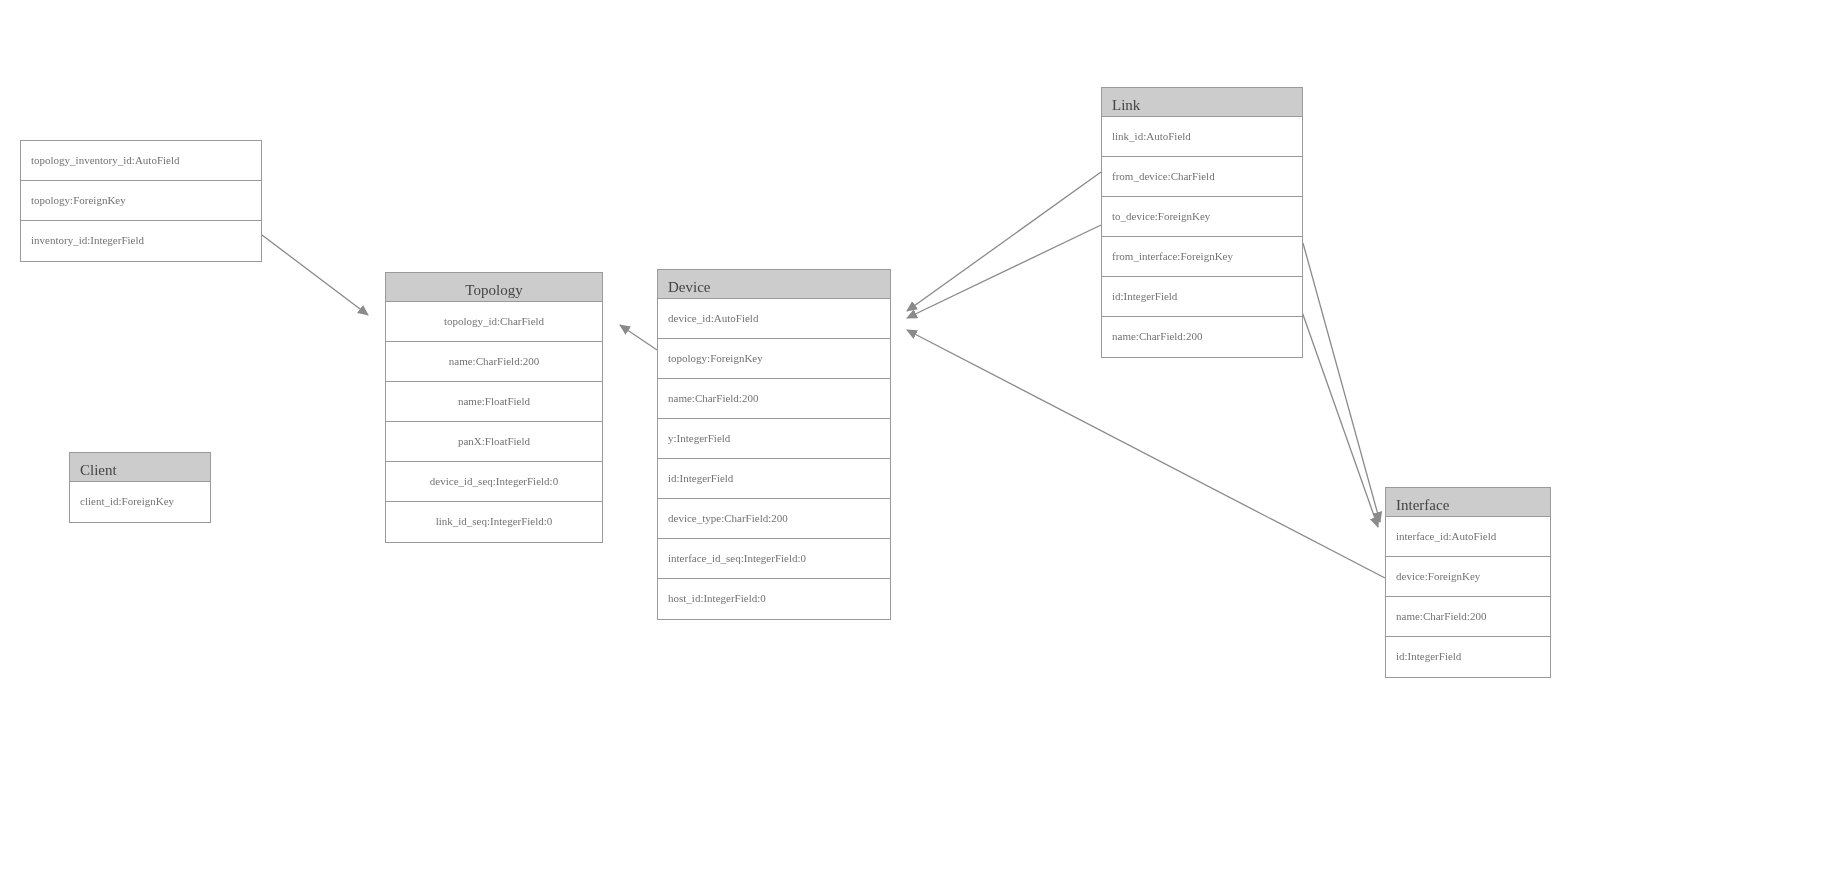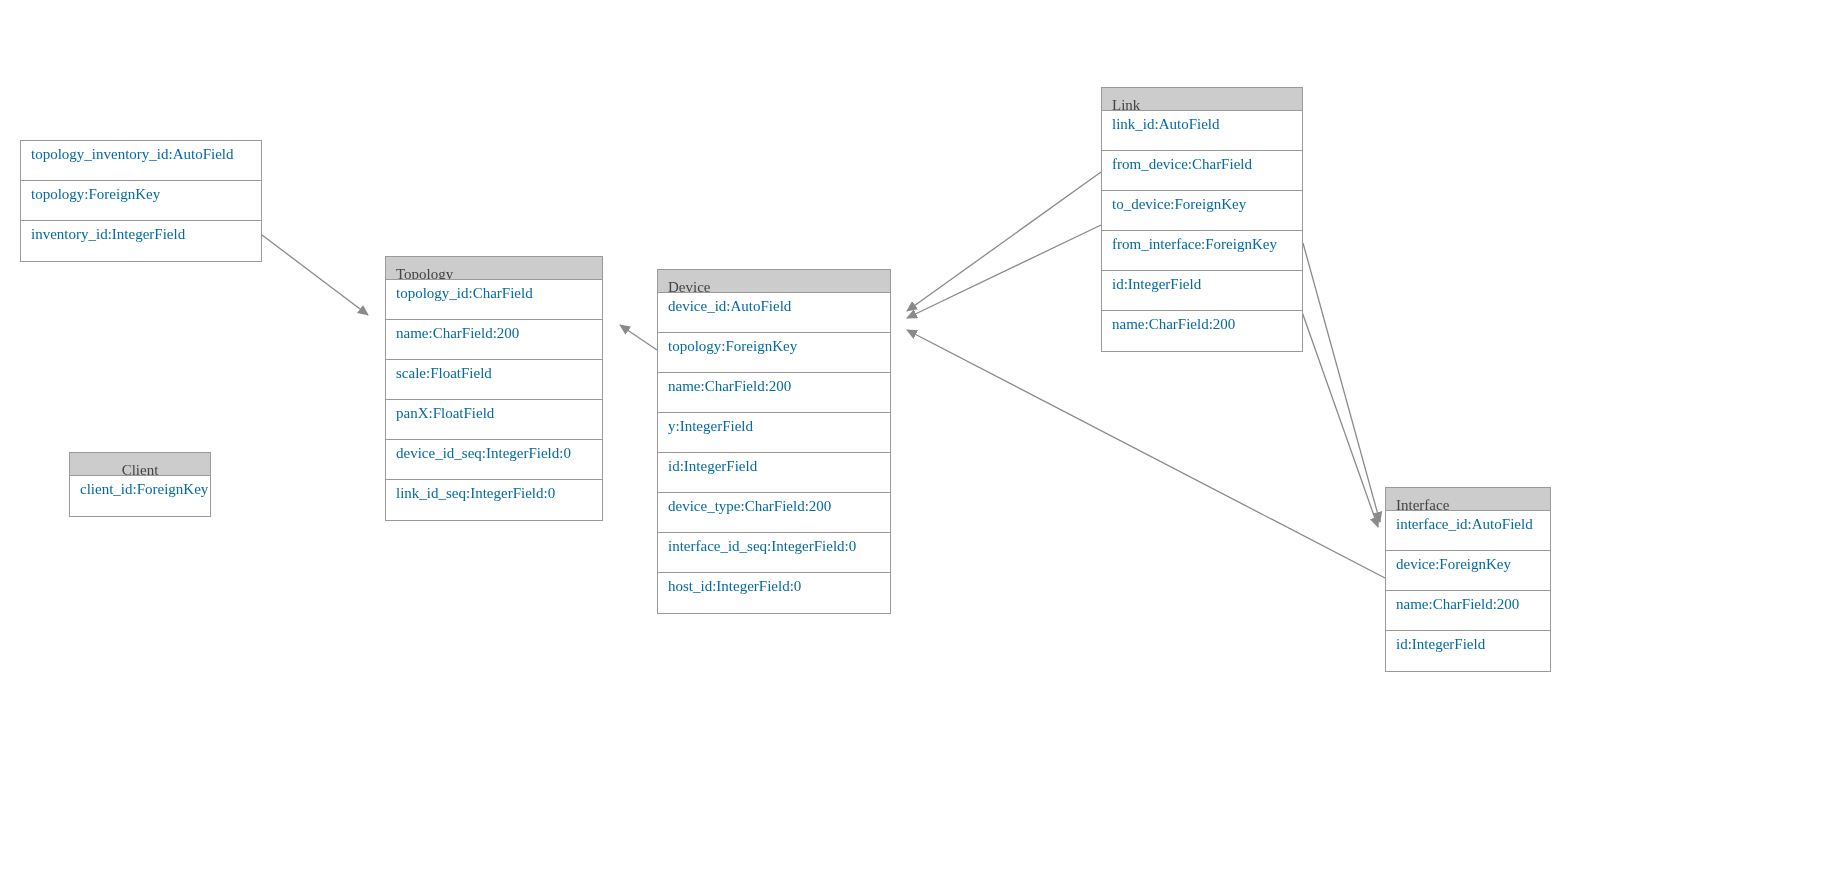--- a/index.html
+++ b/index.html
@@ -33,29 +33,29 @@
     background: #ffffff;
     box-sizing: border-box;
   }
   .entity-title {
     background: #cccccc;
     color: #444444;
     border-bottom: 1px solid #9a9a9a;
     font-size: 15px;
     padding: 8px 10px;
     box-sizing: border-box;
-    height: 23px;
+    height: 29px;
     line-height: 19px;
     white-space: nowrap;
     overflow: hidden;
   }
   .entity-field {
-    color: #0369a1;
-    font-size: 15px;
-    padding: 2px 10px;
+    color: #737373;
+    font-size: 11px;
+    padding: 8px 10px;
     box-sizing: border-box;
     height: 40px;
     line-height: 23px;
     border-bottom: 1px solid #9a9a9a;
     white-space: nowrap;
     overflow: hidden;
   }
   .entity-field.last {
     border-bottom: none;
   }
@@ -100,25 +100,25 @@
       <line x1="1385" y1="578" x2="907" y2="330" stroke="#8a8a8a" stroke-width="1.3" marker-end="url(#arrow)"></line>
     </g>
   </svg>
 
   <div class="entity" style="left:20px; top:140px; width:242px;">
     <div class="entity-field">topology_inventory_id:AutoField</div>
     <div class="entity-field">topology:ForeignKey</div>
     <div class="entity-field last">inventory_id:IntegerField</div>
   </div>
 
-  <div class="entity" style="left:385px; top:256px; width:218px;">
+  <div class="entity" style="left:385px; top:272px; width:218px;text-align:center;">
     <div class="entity-title">Topology</div>
     <div class="entity-field">topology_id:CharField</div>
     <div class="entity-field">name:CharField:200</div>
-    <div class="entity-field">scale:FloatField</div>
+    <div class="entity-field">name:FloatField</div>
     <div class="entity-field">panX:FloatField</div>
     <div class="entity-field">device_id_seq:IntegerField:0</div>
     <div class="entity-field last">link_id_seq:IntegerField:0</div>
   </div>
 
   <div class="entity" style="left:657px; top:269px; width:234px;">
     <div class="entity-title">Device</div>
     <div class="entity-field">device_id:AutoField</div>
     <div class="entity-field">topology:ForeignKey</div>
     <div class="entity-field">name:CharField:200</div>
@@ -140,18 +140,18 @@
   </div>
 
   <div class="entity" style="left:1385px; top:487px; width:166px;">
     <div class="entity-title">Interface</div>
     <div class="entity-field">interface_id:AutoField</div>
     <div class="entity-field">device:ForeignKey</div>
     <div class="entity-field">name:CharField:200</div>
     <div class="entity-field last">id:IntegerField</div>
   </div>
 
-  <div class="entity" style="left:69px; top:452px; width:142px;text-align:center;">
+  <div class="entity" style="left:69px; top:452px; width:142px;">
     <div class="entity-title">Client</div>
     <div class="entity-field last">client_id:ForeignKey</div>
   </div>
 
 </div>
 
 </body></html>

